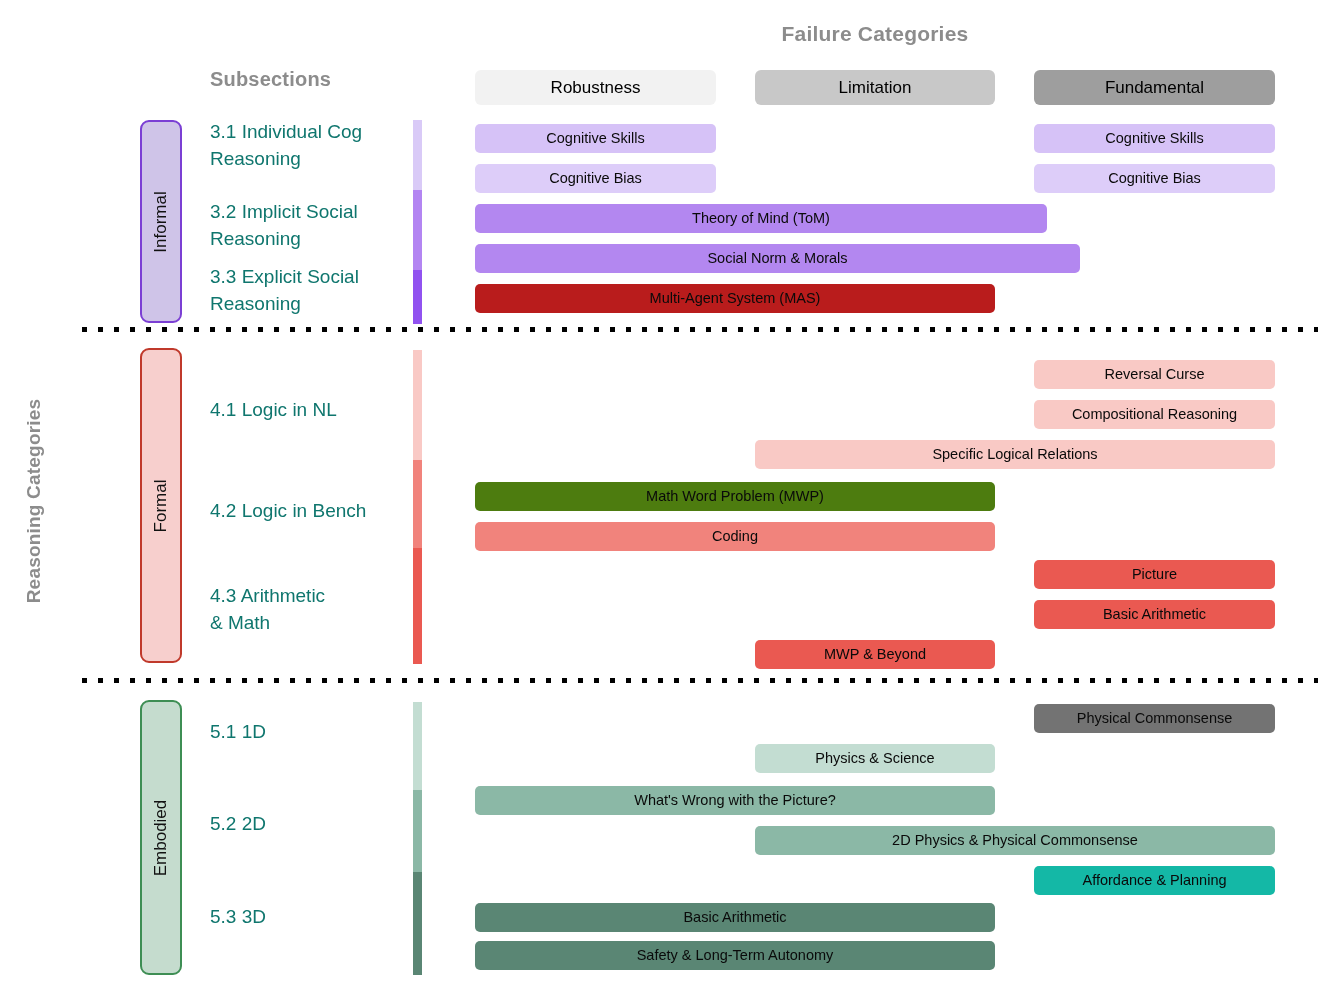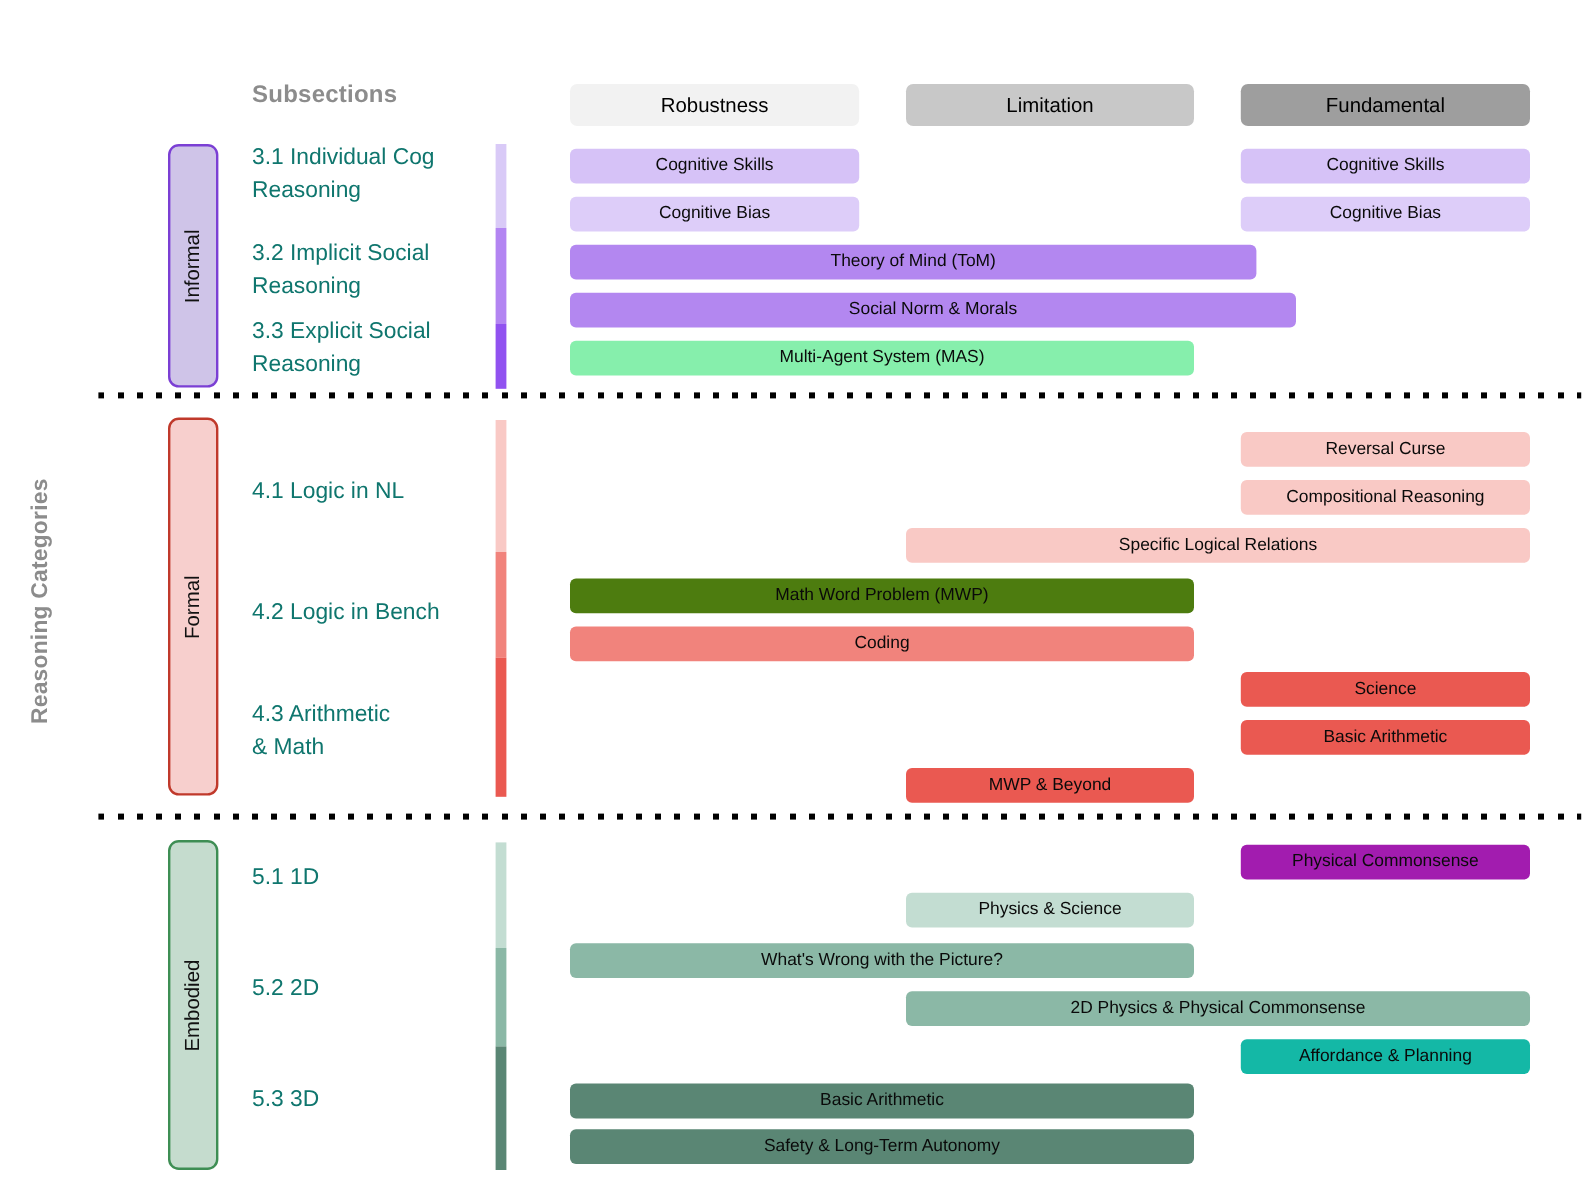--- a/index.html
+++ b/index.html
@@ -124,20 +124,21 @@
     width: 1236px;
     background-image: repeating-linear-gradient(
         to right, #000 0px, #000 5px, transparent 5px, transparent 16px);
   }
 </style>
 </head>
 <body>
 
 <div id="canvas">
 
+  <div class="hdr-failure">Failure Categories</div>
   <div class="hdr-subsections">Subsections</div>
   <div class="hdr-reasoning">Reasoning Categories</div>
 
   <div id="category-chips">
       <div class="cat-chip" style="left: 475px; width: 241px; background: rgb(242, 242, 242);">Robustness</div>
       <div class="cat-chip" style="left: 755px; width: 240px; background: rgb(200, 200, 200);">Limitation</div>
       <div class="cat-chip" style="left: 1034px; width: 241px; background: rgb(158, 158, 158);">Fundamental</div>
     </div>
   <div id="dividers-layer">
       <div class="divider" style="top: 327px;"></div>
@@ -152,48 +153,48 @@
       <div class="sub-label" style="top: 263px;">3.3 Explicit Social<br>Reasoning</div>
       <div class="strip-seg" style="top: 120px; height: 70px; background: rgb(217, 202, 247);"></div>
       <div class="strip-seg" style="top: 190px; height: 80px; background: rgb(179, 133, 242);"></div>
       <div class="strip-seg" style="top: 270px; height: 54px; background: rgb(145, 82, 240);"></div>
       <div class="bar" style="top: 124px; left: 475px; width: 241px; background: rgb(214, 194, 247);">Cognitive Skills</div>
       <div class="bar" style="top: 124px; left: 1034px; width: 241px; background: rgb(214, 194, 247);">Cognitive Skills</div>
       <div class="bar" style="top: 164px; left: 475px; width: 241px; background: rgb(221, 205, 249);">Cognitive Bias</div>
       <div class="bar" style="top: 164px; left: 1034px; width: 241px; background: rgb(221, 205, 249);">Cognitive Bias</div>
       <div class="bar" style="top: 204px; left: 475px; width: 572px; background: rgb(179, 135, 240);">Theory of Mind (ToM)</div>
       <div class="bar" style="top: 244px; left: 475px; width: 605px; background: rgb(179, 135, 240);">Social Norm &amp; Morals</div>
-      <div class="bar" style="top: 284px; left: 475px; width: 520px; background: #86efac;">Multi-Agent System (MAS)</div>
+      <div class="bar" style="top: 284px; left: 475px; width: 520px; background: #b91c1c;">Multi-Agent System (MAS)</div>
       <div class="sec-box" style="top: 348px; height: 315px; background: rgb(247, 207, 205); border-color: rgb(192, 57, 43);">
         <span class="sec-box-label">Formal</span>
       </div>
       <div class="sub-label" style="top: 396px;">4.1 Logic in NL</div>
       <div class="sub-label" style="top: 497px;">4.2 Logic in Bench</div>
       <div class="sub-label" style="top: 582px;">4.3 Arithmetic<br>&amp; Math</div>
       <div class="strip-seg" style="top: 350px; height: 110px; background: rgb(249, 201, 197);"></div>
       <div class="strip-seg" style="top: 460px; height: 88px; background: rgb(241, 131, 124);"></div>
       <div class="strip-seg" style="top: 548px; height: 116px; background: rgb(234, 89, 81);"></div>
       <div class="bar" style="top: 360px; left: 1034px; width: 241px; background: rgb(249, 201, 197);">Reversal Curse</div>
       <div class="bar" style="top: 400px; left: 1034px; width: 241px; background: rgb(249, 201, 197);">Compositional Reasoning</div>
       <div class="bar" style="top: 440px; left: 755px; width: 520px; background: rgb(249, 201, 197);">Specific Logical Relations</div>
       <div class="bar" style="top: 482px; left: 475px; width: 520px; background: #4d7c0f;">Math Word Problem (MWP)</div>
       <div class="bar" style="top: 522px; left: 475px; width: 520px; background: rgb(241, 131, 124);">Coding</div>
-      <div class="bar" style="top: 560px; left: 1034px; width: 241px; background: rgb(234, 89, 81);">Science</div>
+      <div class="bar" style="top: 560px; left: 1034px; width: 241px; background: rgb(234, 89, 81);">Picture</div>
       <div class="bar" style="top: 600px; left: 1034px; width: 241px; background: rgb(234, 89, 81);">Basic Arithmetic</div>
       <div class="bar" style="top: 640px; left: 755px; width: 240px; background: rgb(234, 89, 81);">MWP &amp; Beyond</div>
       <div class="sec-box" style="top: 700px; height: 275px; background: rgb(197, 220, 206); border-color: rgb(62, 142, 84);">
         <span class="sec-box-label">Embodied</span>
       </div>
       <div class="sub-label" style="top: 718px;">5.1 1D</div>
       <div class="sub-label" style="top: 810px;">5.2 2D</div>
       <div class="sub-label" style="top: 903px;">5.3 3D</div>
       <div class="strip-seg" style="top: 702px; height: 88px; background: rgb(195, 221, 210);"></div>
       <div class="strip-seg" style="top: 790px; height: 82px; background: rgb(139, 184, 166);"></div>
       <div class="strip-seg" style="top: 872px; height: 103px; background: rgb(90, 134, 116);"></div>
-      <div class="bar" style="top: 704px; left: 1034px; width: 241px; background: #a21caf;">Physical Commonsense</div>
+      <div class="bar" style="top: 704px; left: 1034px; width: 241px; background: #737373;">Physical Commonsense</div>
       <div class="bar" style="top: 744px; left: 755px; width: 240px; background: rgb(195, 221, 210);">Physics &amp; Science</div>
       <div class="bar" style="top: 786px; left: 475px; width: 520px; background: rgb(139, 184, 166);">What's Wrong with the Picture?</div>
       <div class="bar" style="top: 826px; left: 755px; width: 520px; background: rgb(139, 184, 166);">2D Physics &amp; Physical Commonsense</div>
       <div class="bar" style="top: 866px; left: 1034px; width: 241px; background: #14b8a6;">Affordance &amp; Planning</div>
       <div class="bar" style="top: 903px; left: 475px; width: 520px; background: rgb(90, 134, 116);">Basic Arithmetic</div>
       <div class="bar" style="top: 941px; left: 475px; width: 520px; background: rgb(90, 134, 116);">Safety &amp; Long-Term Autonomy</div>
     </div>
 
 </div>
 

